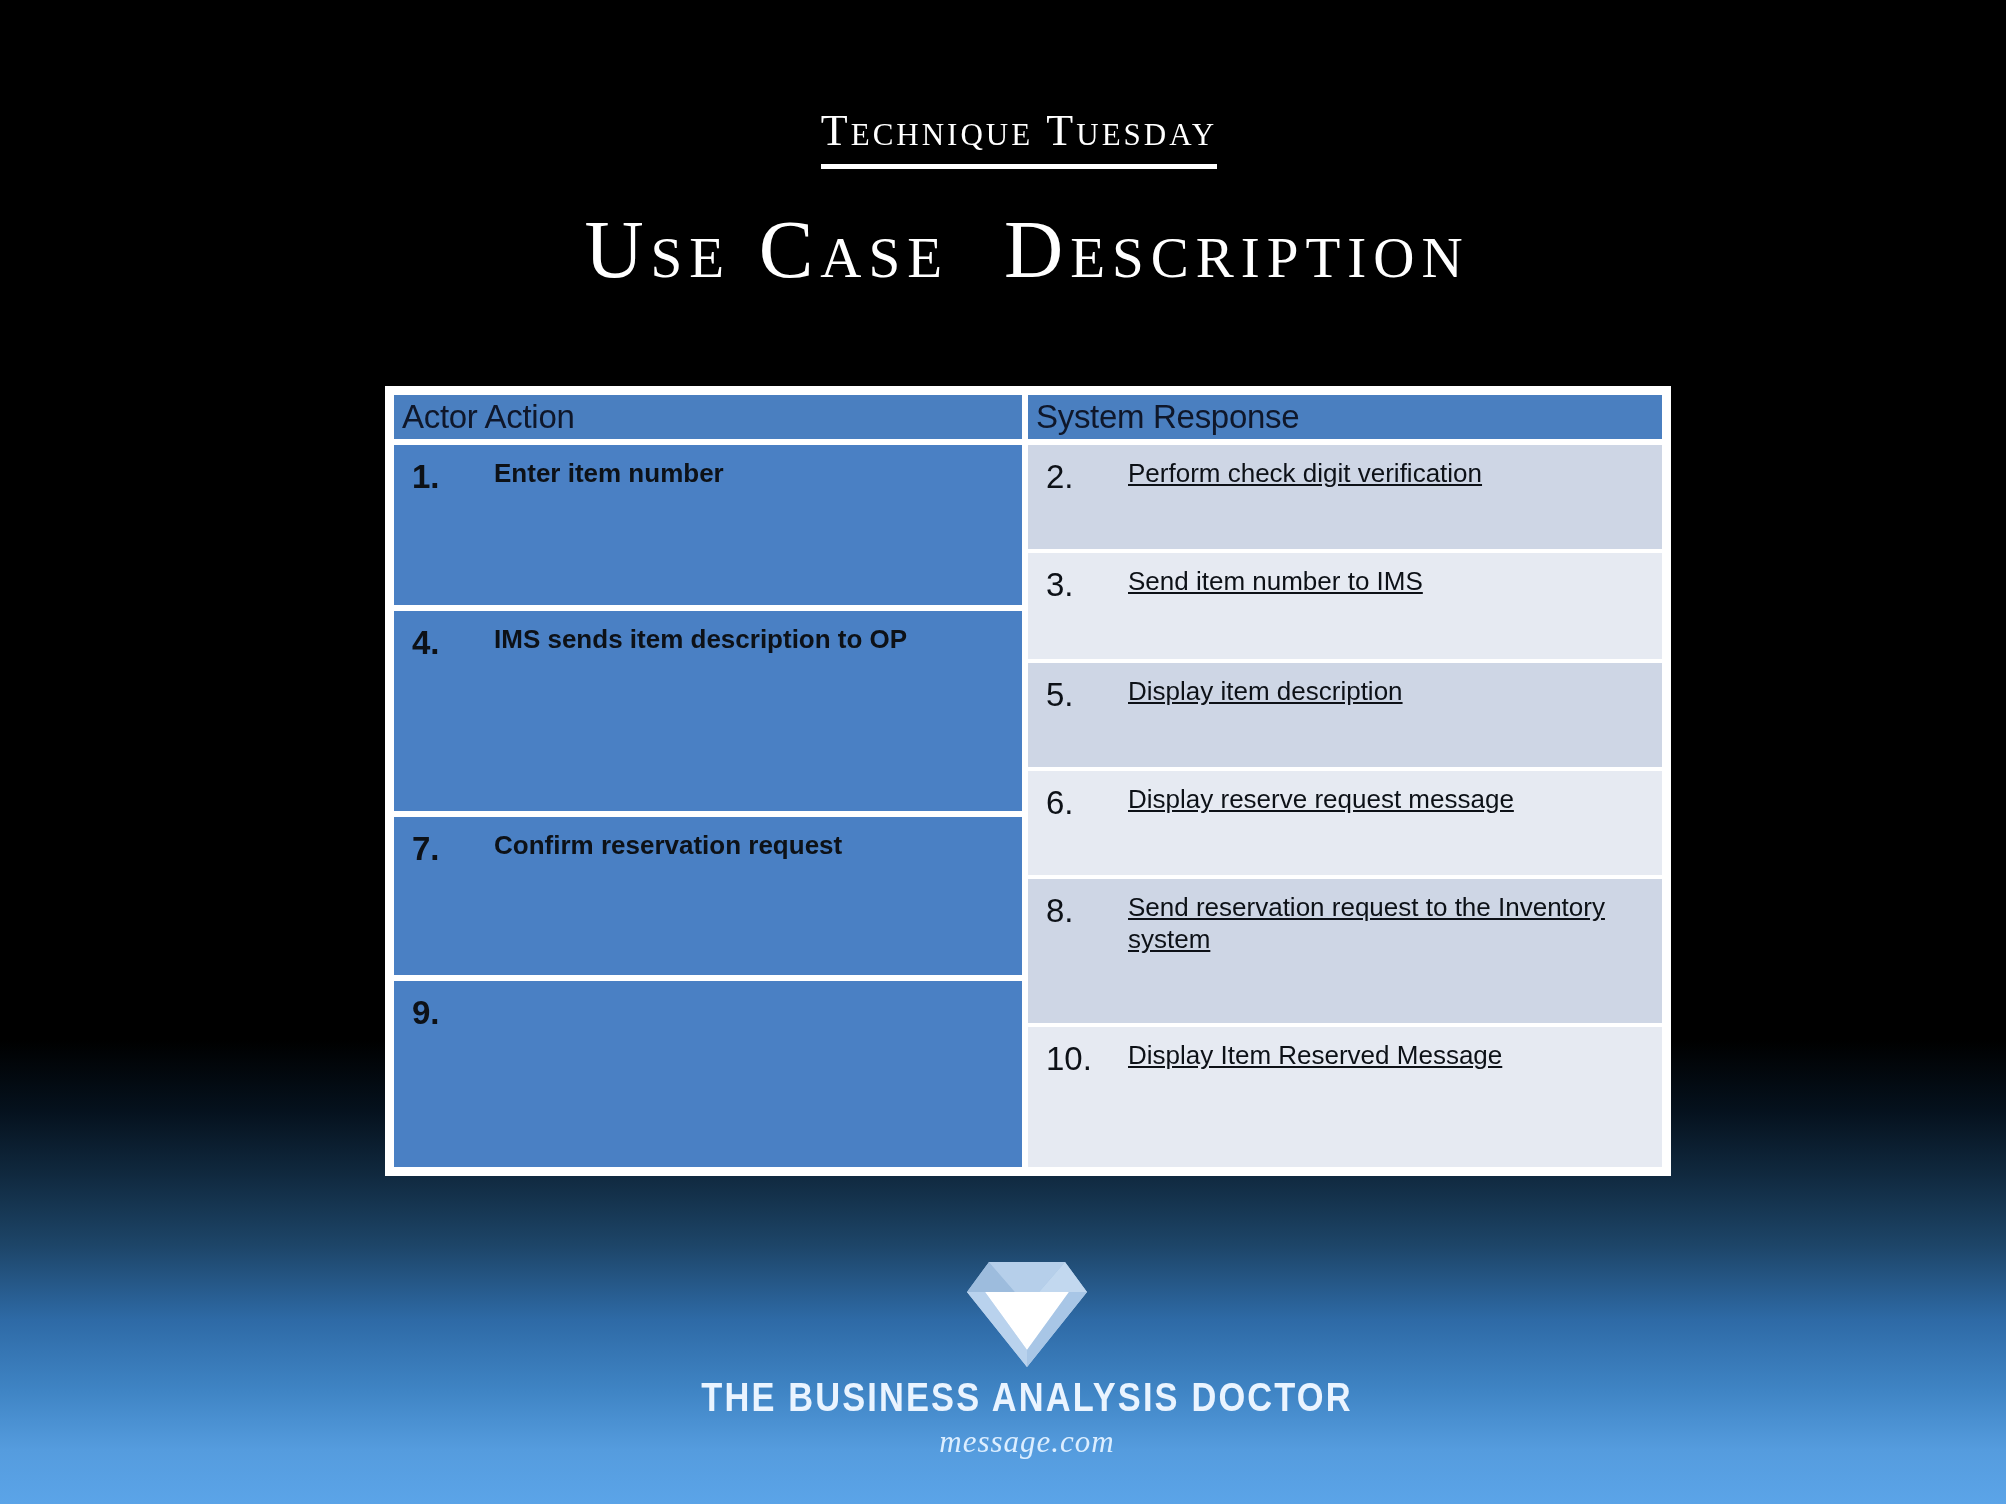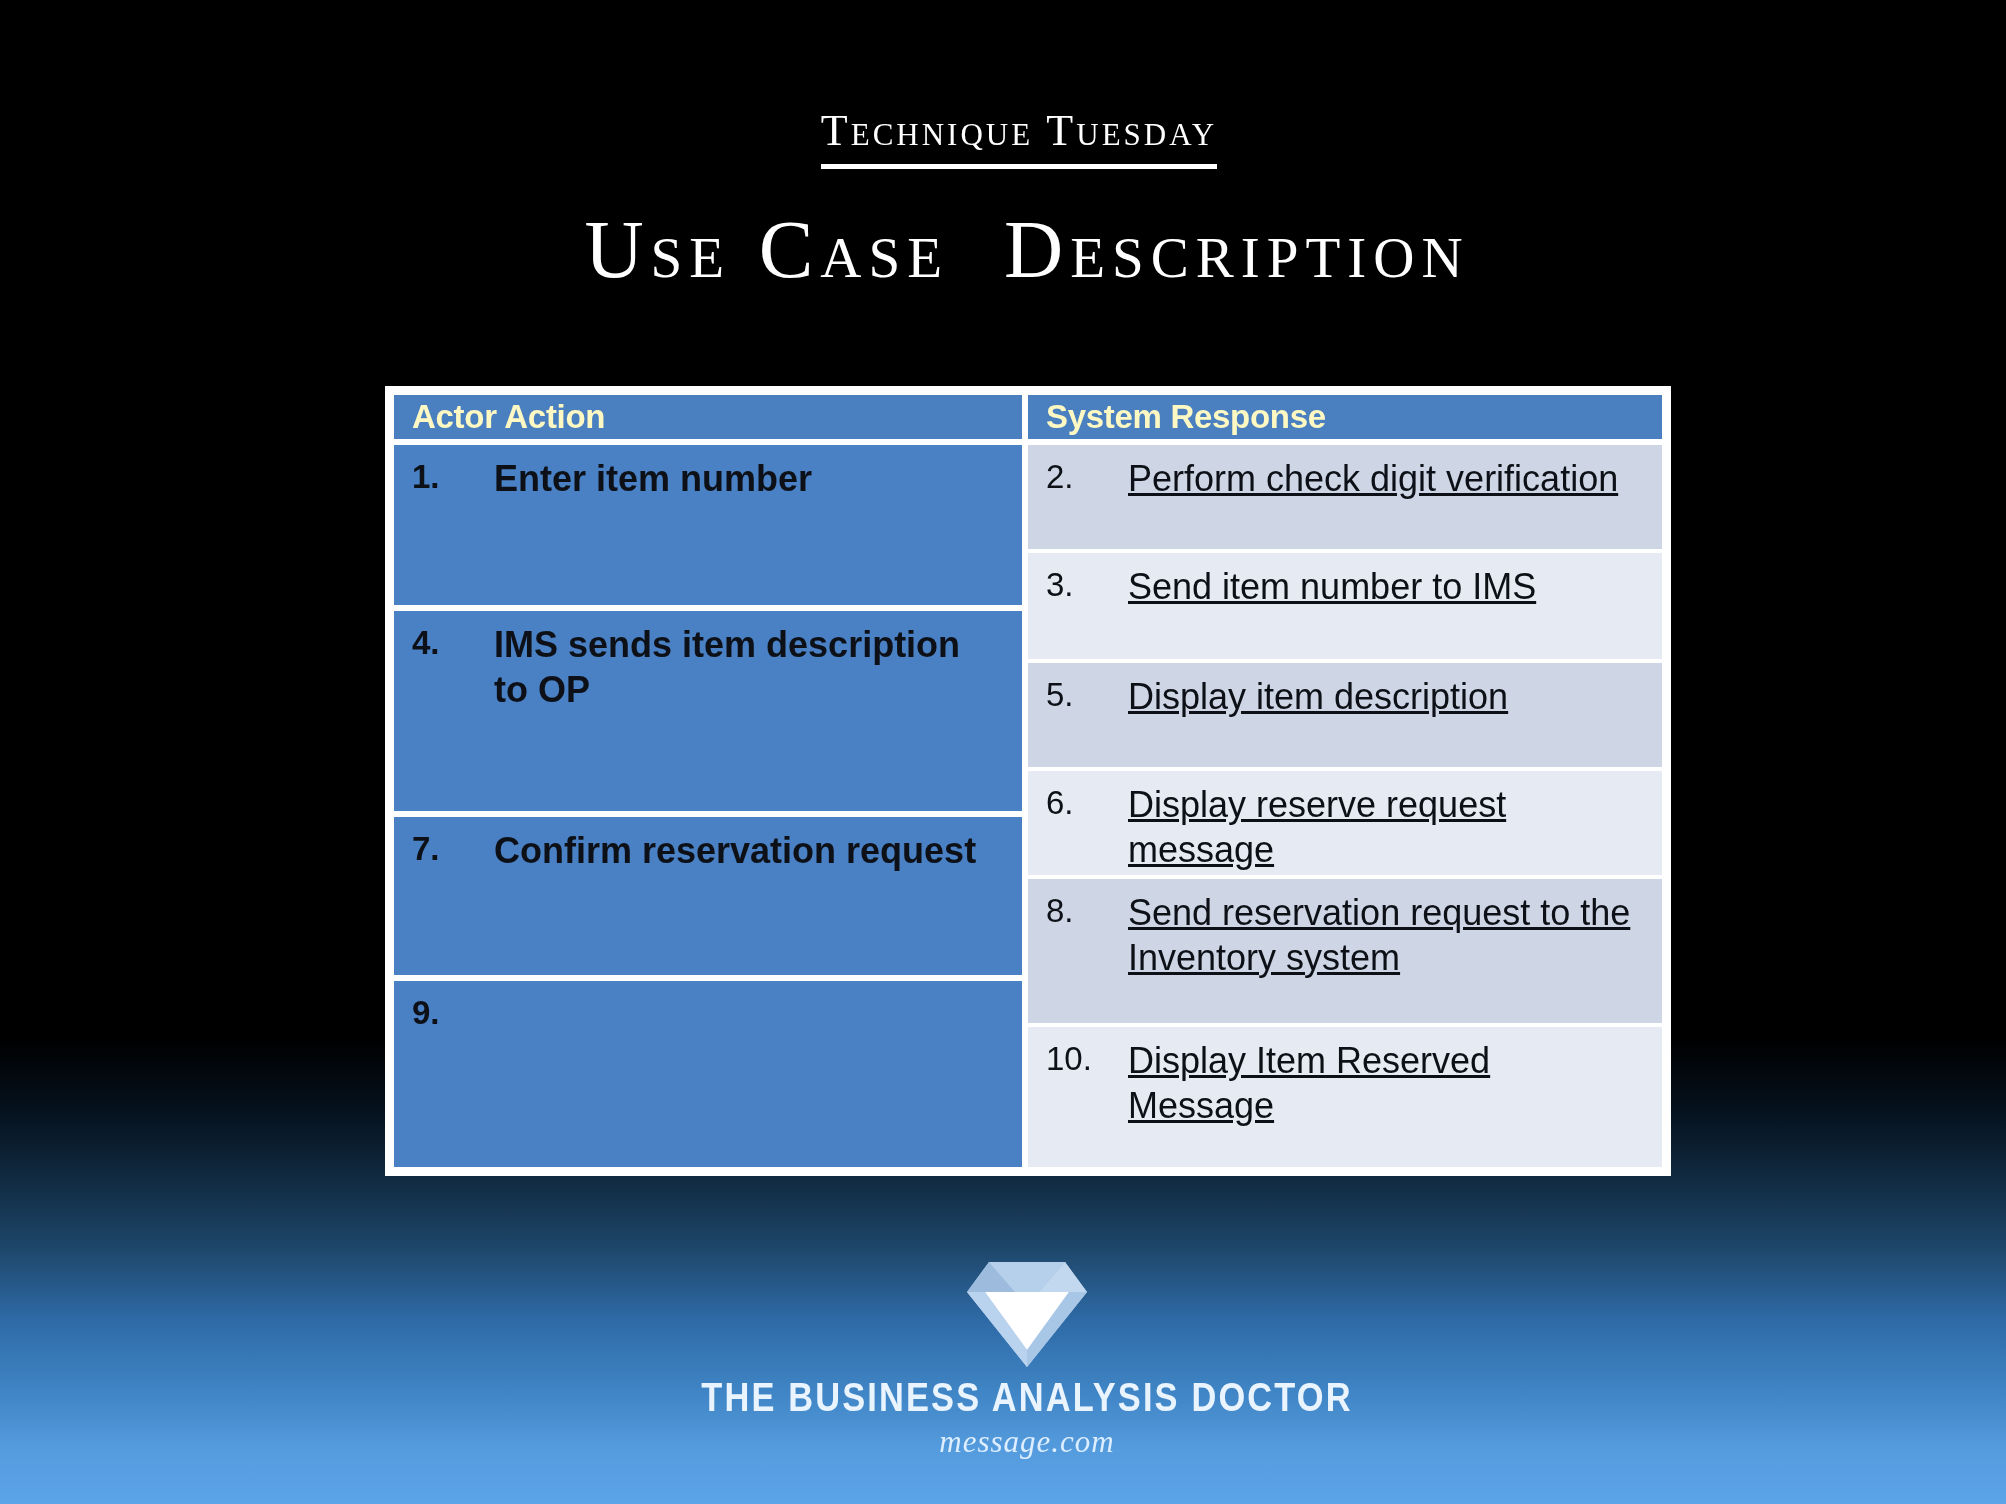--- a/index.html
+++ b/index.html
@@ -84,23 +84,23 @@
   }
   .hdr {
     height:44px;
     top:0;
     align-items:center;
   }
   .hdr-l { background:#4a7fc0; }
   .hdr-r { background:#4a7fc0; }
   .hdr .lbl {
     font-size:33px;
-    font-weight:bold;
-    color:#fef9c3;
-    padding-left:18px;
+    font-weight:normal;
+    color:#0f172a;
+    padding-left:8px;
     letter-spacing:-0.3px;
   }
 
   .cl { background:#4a80c4; }
   .cr-a { background:#ced6e5; }
   .cr-b { background:#e6eaf2; }
 
   .num {
     flex:0 0 auto;
     padding-left:18px;
@@ -109,21 +109,21 @@
     color:#0d1117;
     line-height:1.24;
   }
   .col-left  .num { width:100px; font-weight:bold; }
   .col-right .num { width:100px; font-weight:normal; }
 
   .txt {
     flex:1 1 auto;
     padding-top:12px;
     padding-right:18px;
-    font-size:36px;
+    font-size:26px;
     color:#0d1117;
     line-height:1.24;
     white-space:pre-line;
   }
   .col-left  .txt { font-weight:bold; }
   .col-right .txt { font-weight:normal;text-decoration:underline; }
 
   
   #footer {
     position:absolute;

